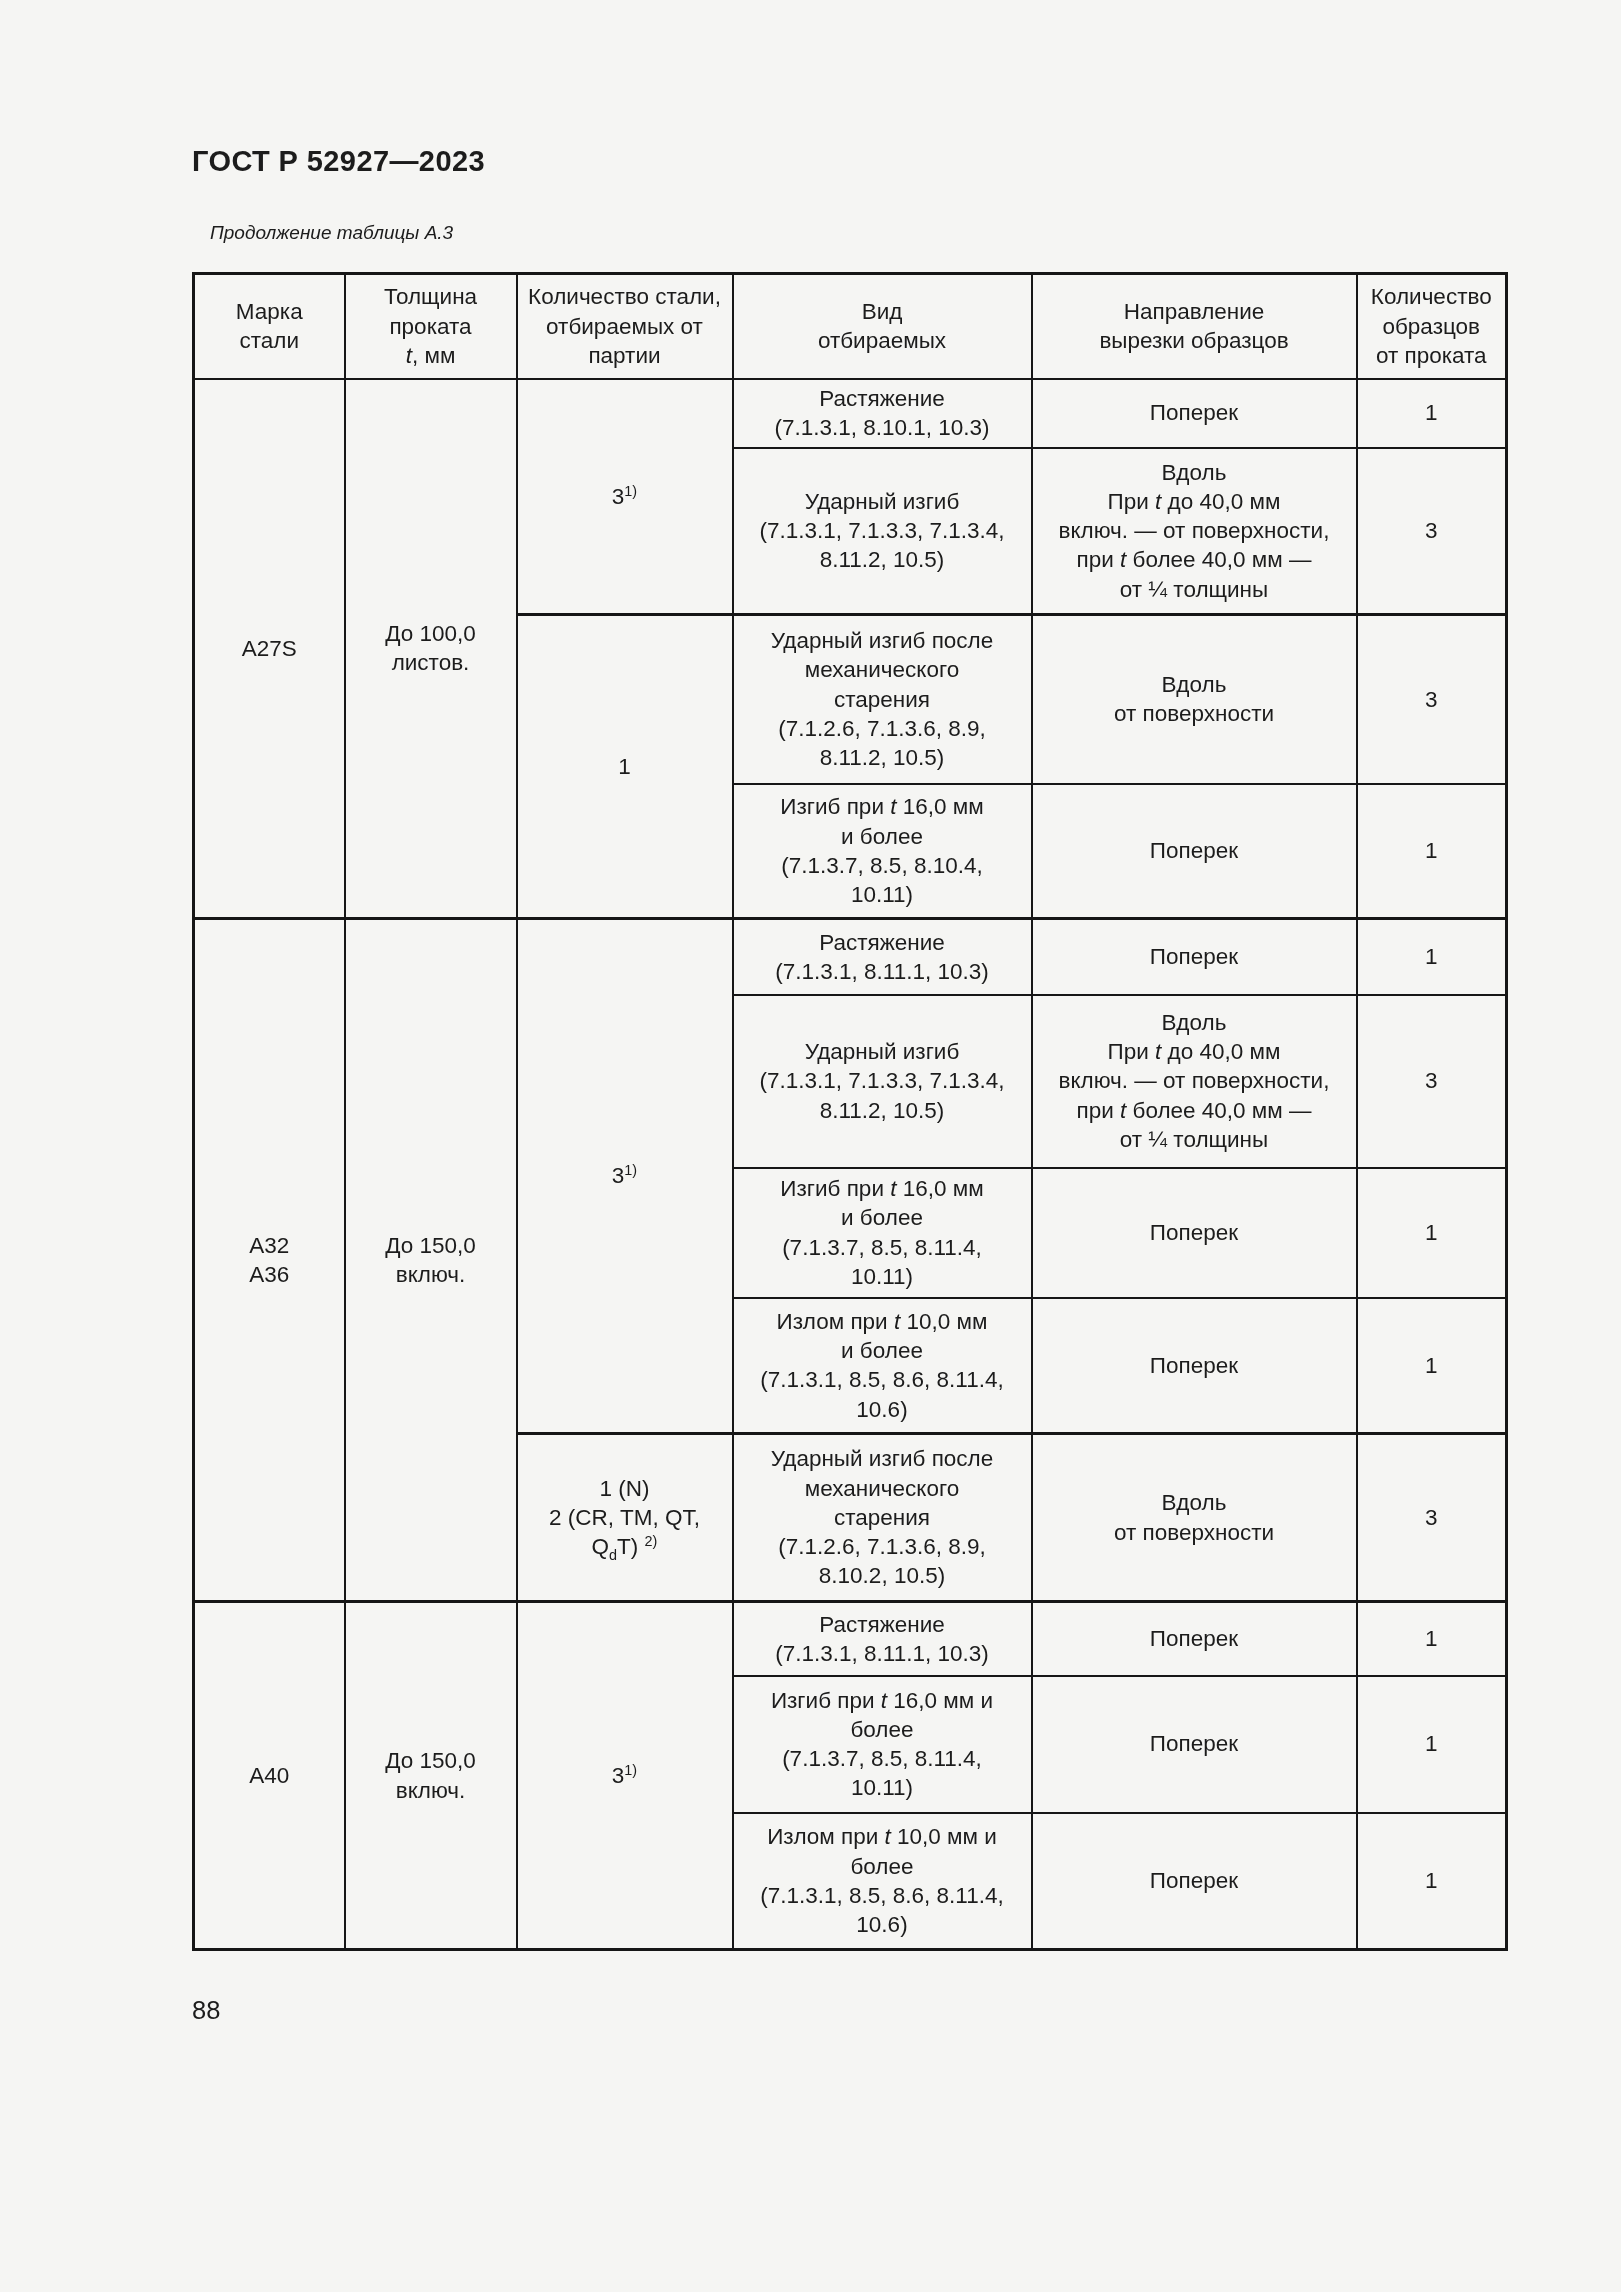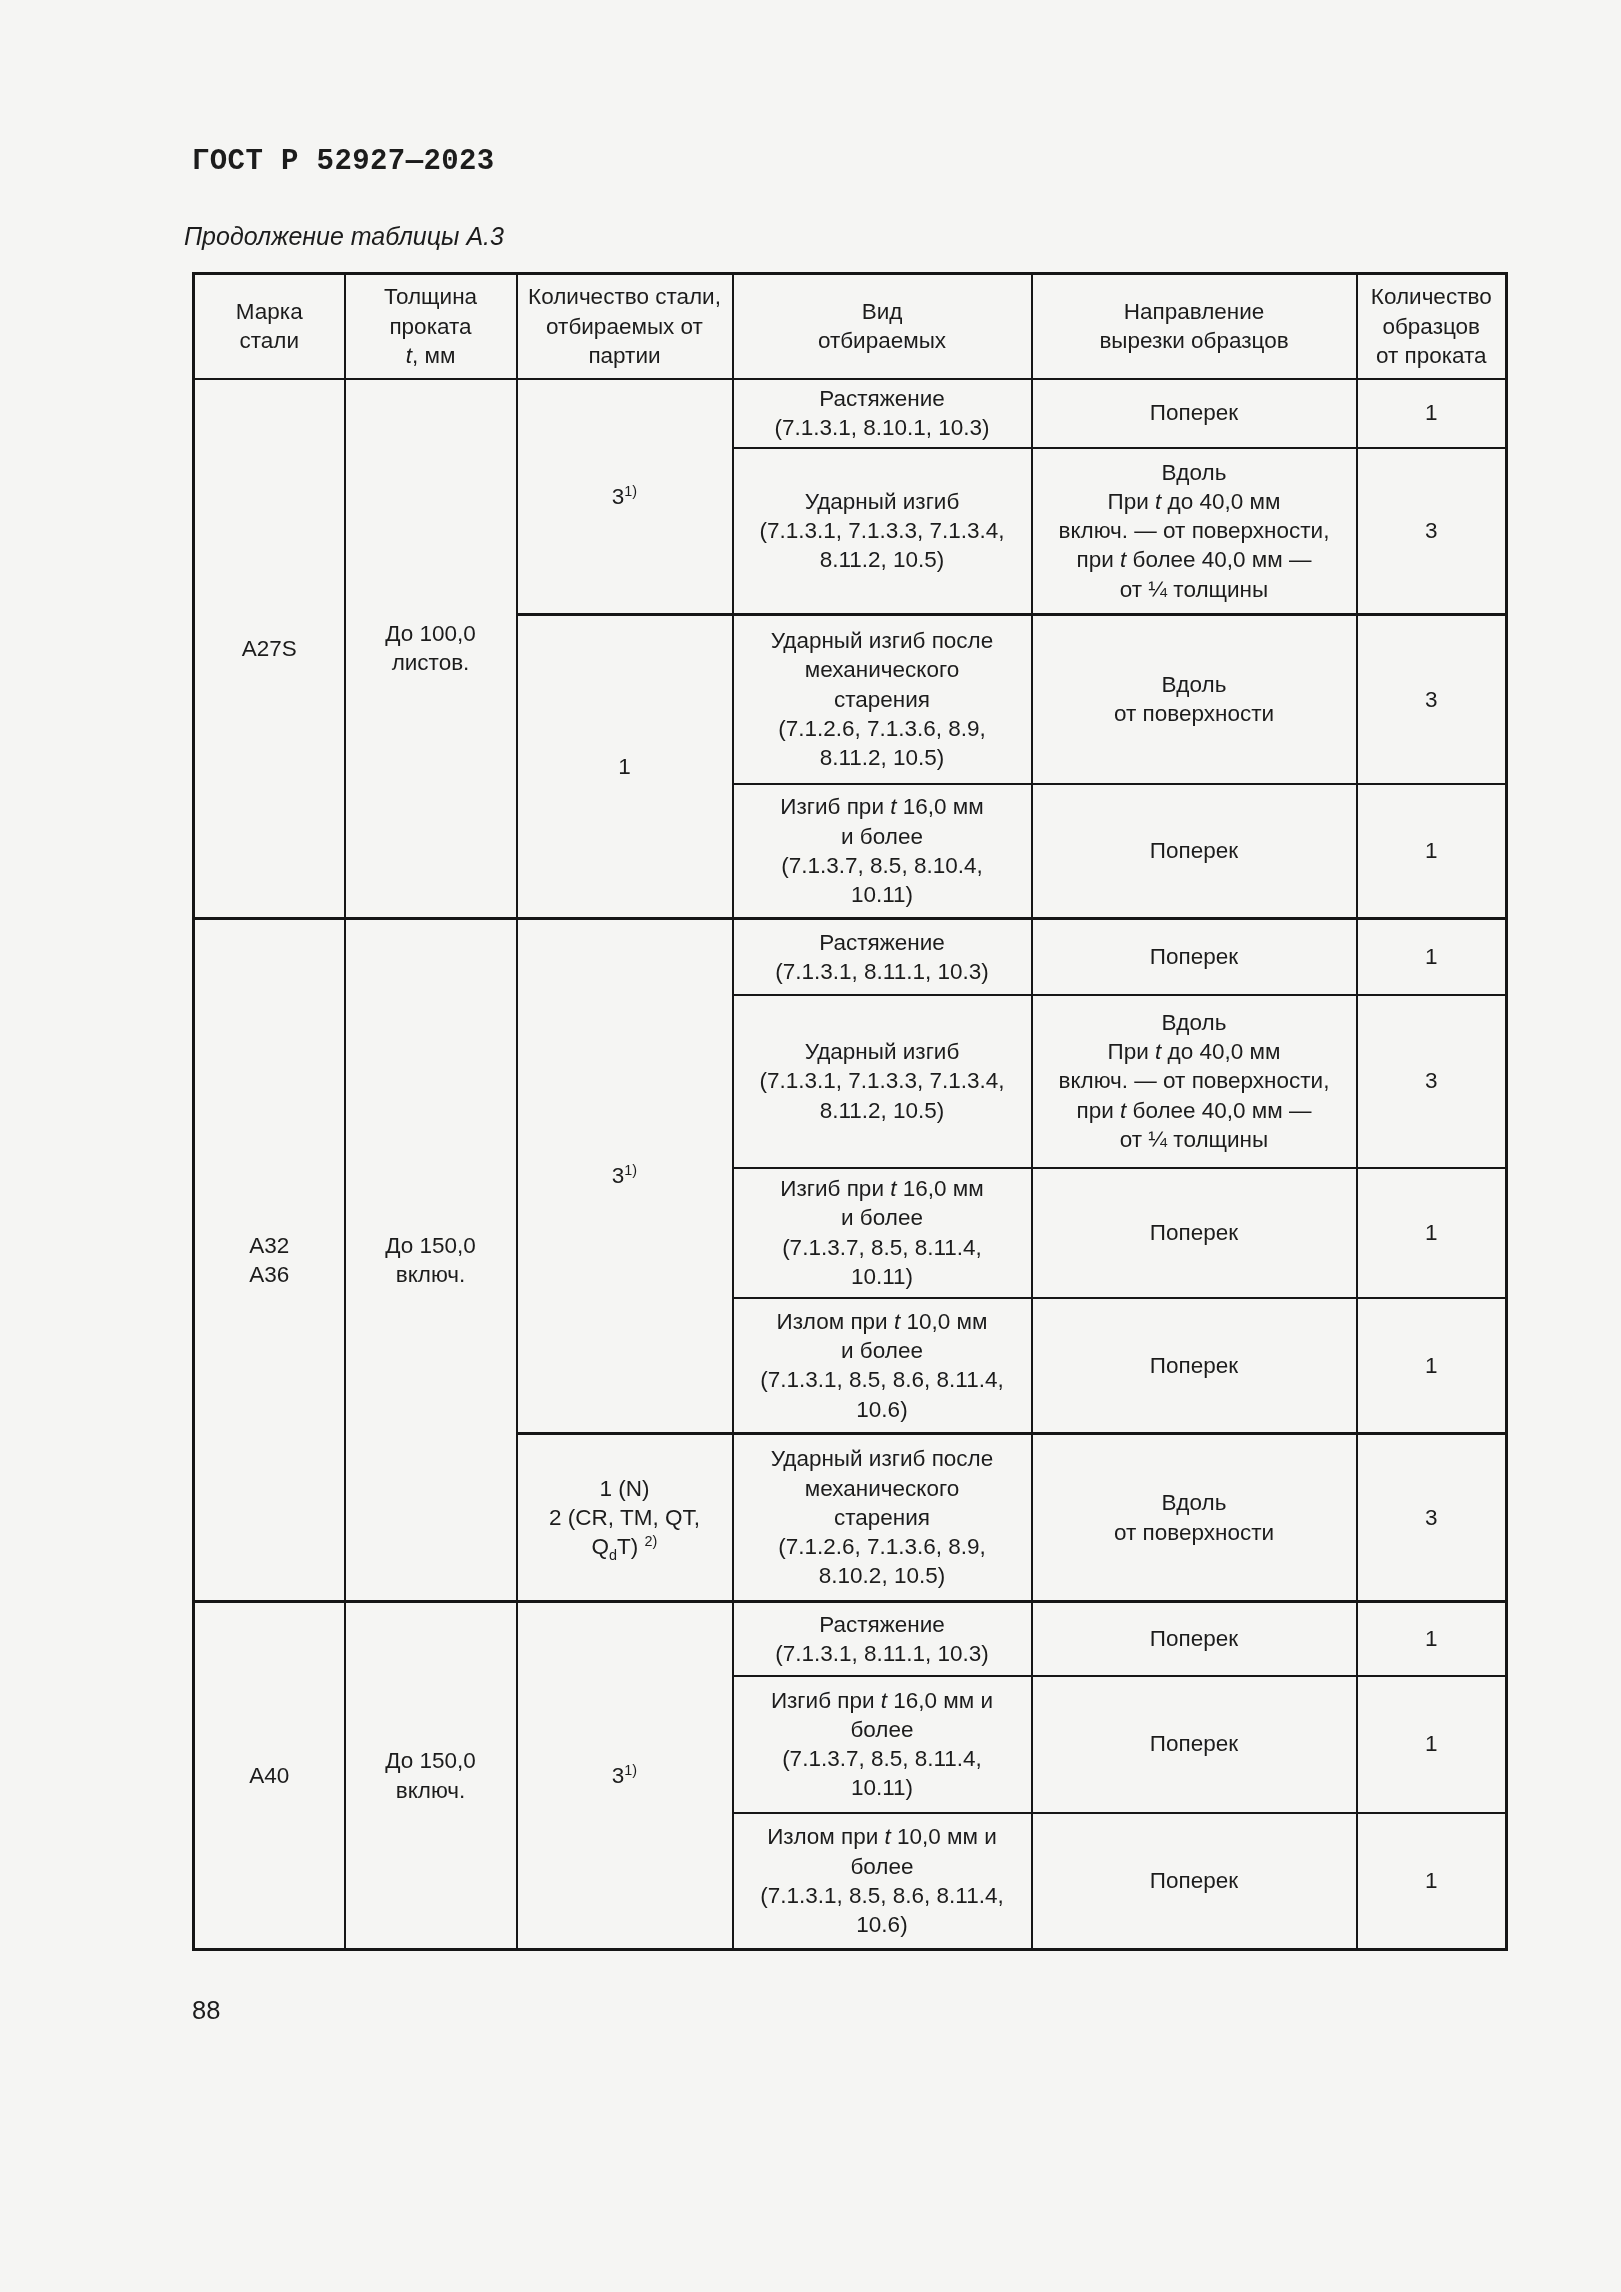--- a/index.html
+++ b/index.html
@@ -8,25 +8,24 @@
     width:1621px;height:2293px;
     background:#f5f5f3;
     font-family:"Liberation Sans", sans-serif;
     color:#1c1c1c;
     overflow:hidden;
   }
   .doc-number{
     position:absolute;left:192px;top:145px;
     font-size:29px;font-weight:bold;letter-spacing:0.4px;
     white-space:pre-line;
-    font-family:Liberation Mono, monospace;
   }
   .table-caption{
-    position:absolute;left:184px;top:222px;
-    font-size:25px;font-style:italic;
+    position:absolute;left:210px;top:222px;
+    font-size:19px;font-style:italic;
     white-space:pre-line;
   }
   table.gost{
     position:absolute;left:192px;top:272px;
     width:1312px;
     border-collapse:collapse;table-layout:fixed;
     border:3.9px solid #161616;
   }
   table.gost th, table.gost td{
     border:2px solid #161616;

